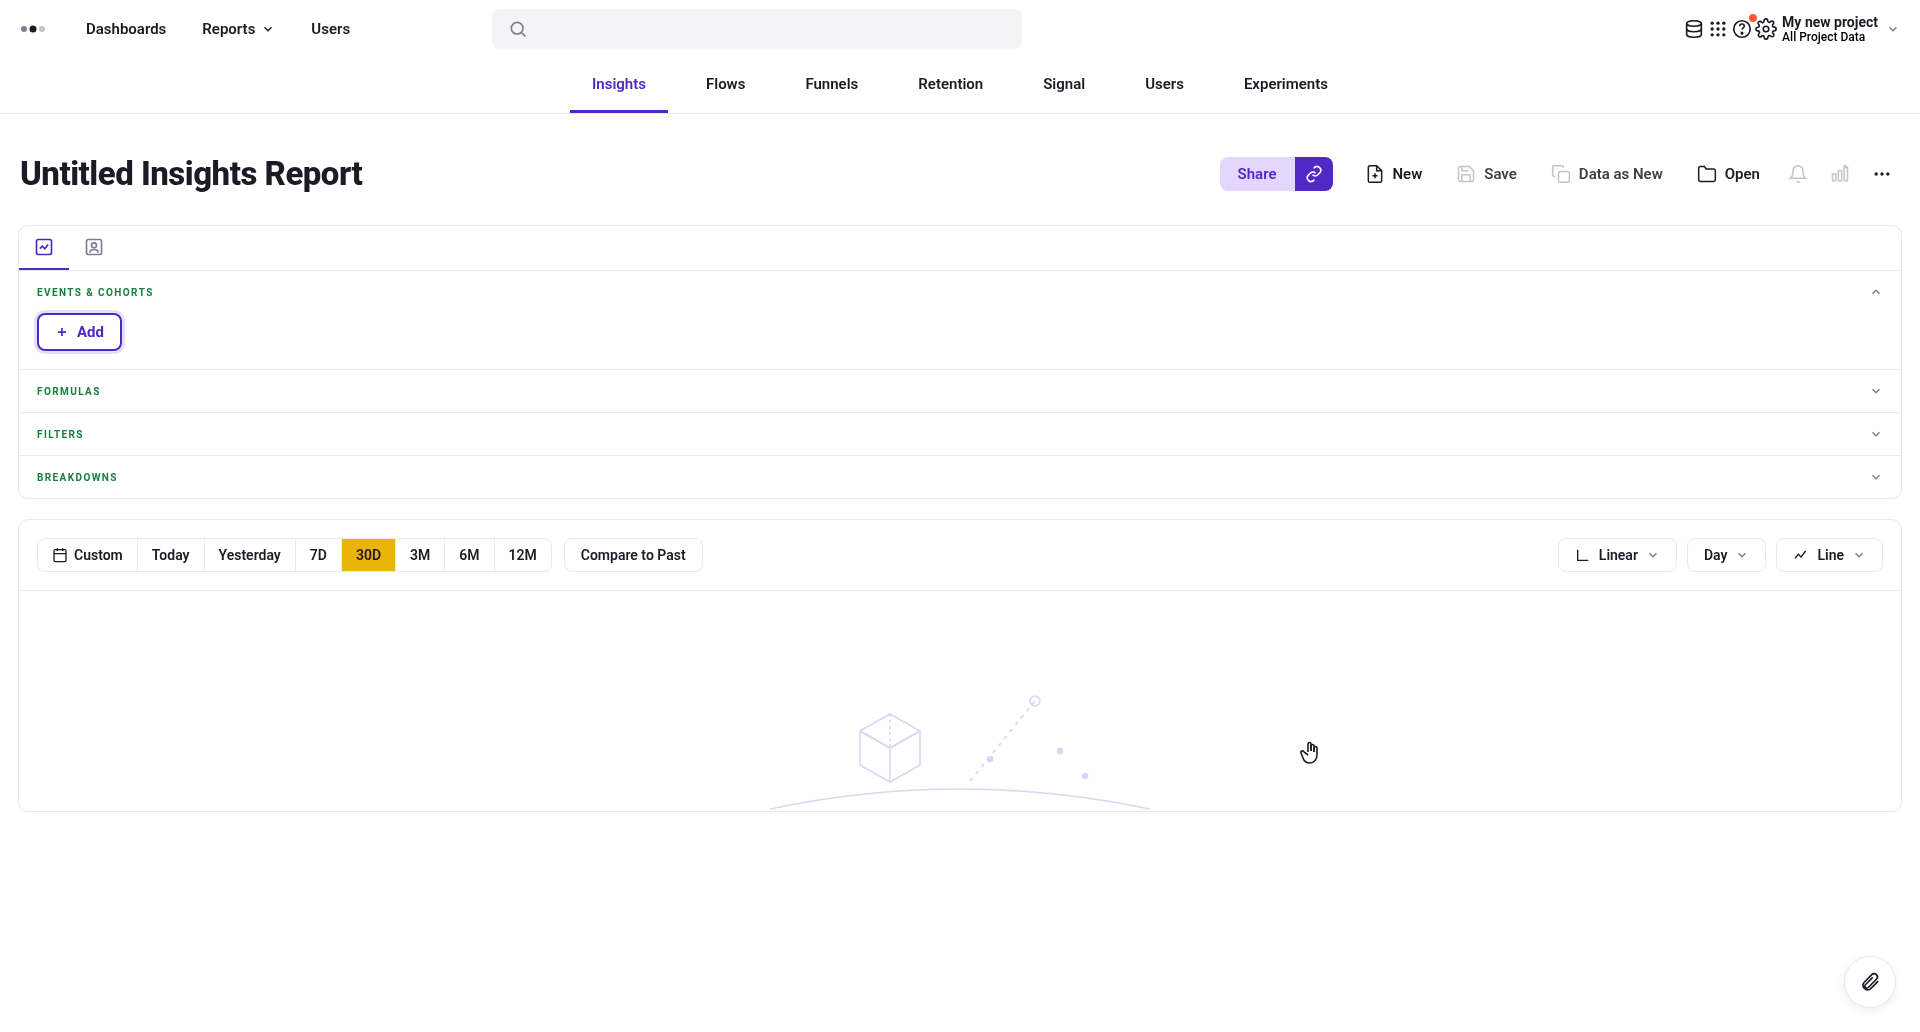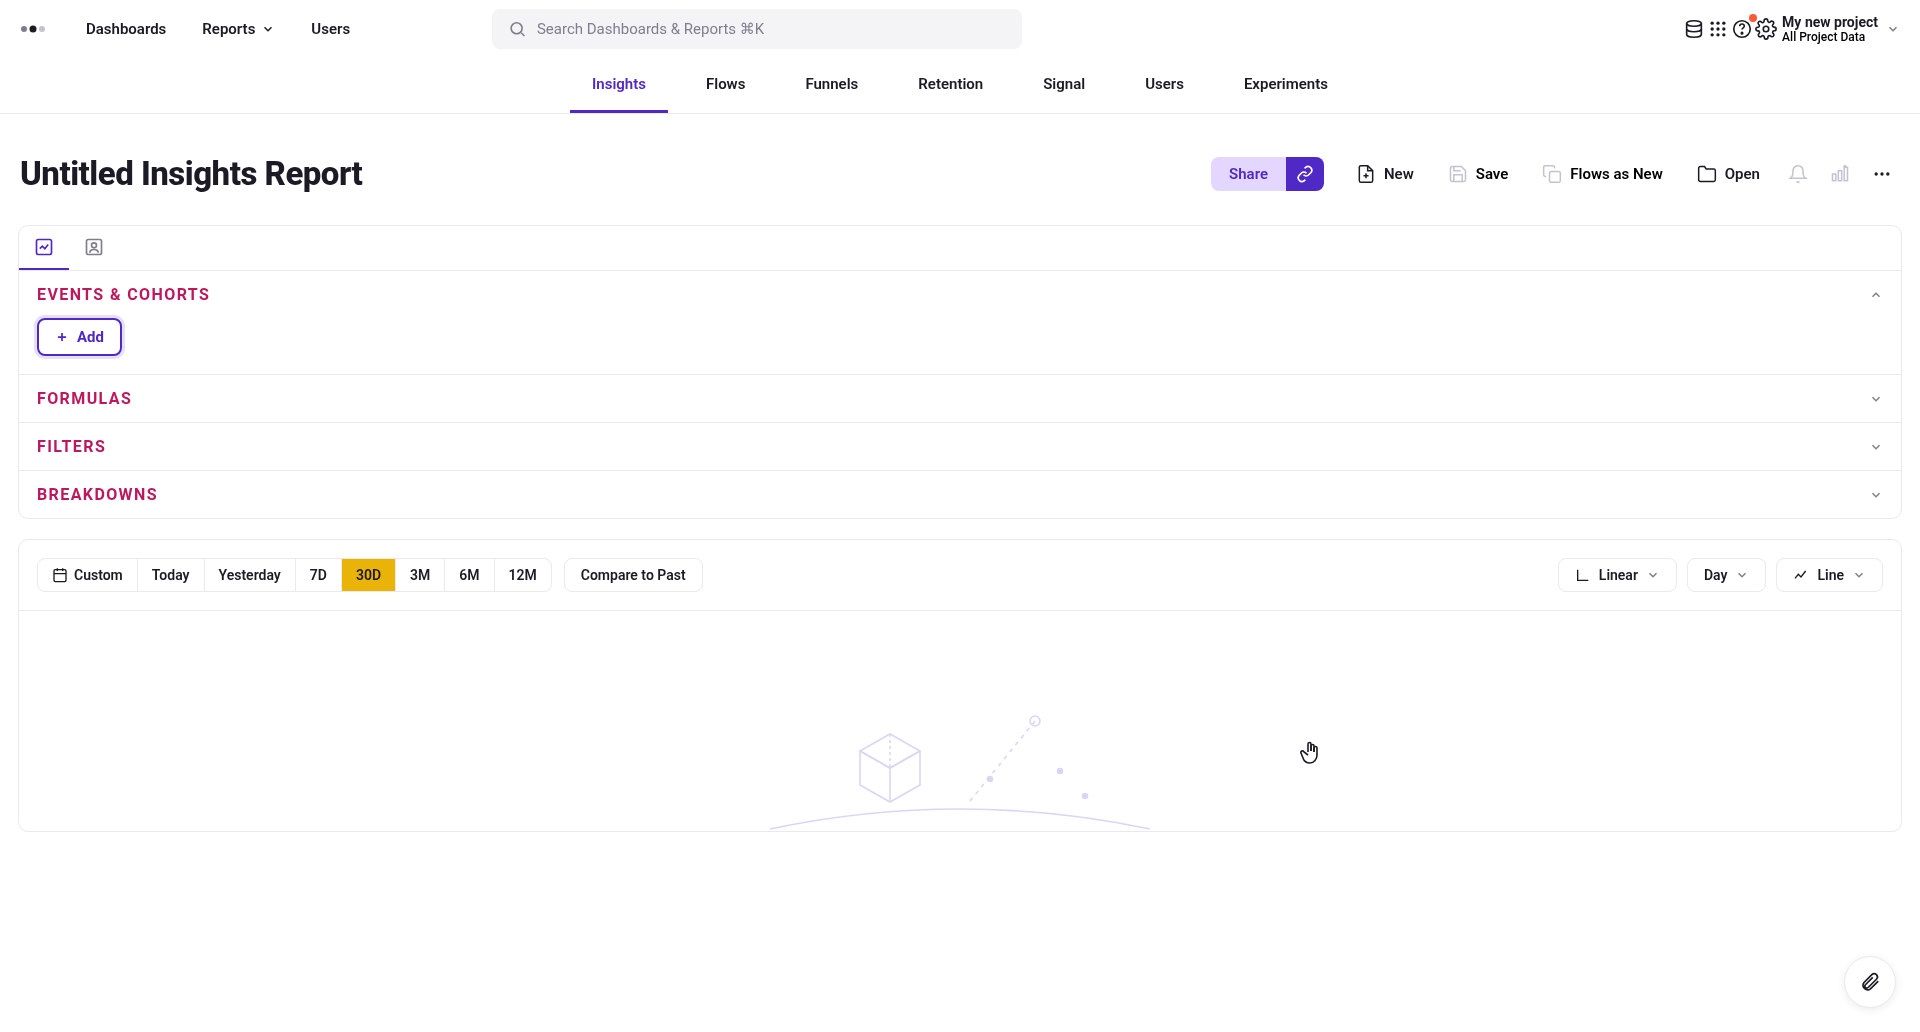--- a/index.html
+++ b/index.html
@@ -192,21 +192,21 @@
       align-items: center;
       gap: 8px;
       padding: 8px 14px;
       font-size: 15px;
       font-weight: 600;
       color: #1b1b25;
       cursor: pointer;
       border-radius: 6px;
     }
     .action-btn.disabled {
-      color: #000000;
+      color: #404040;
       cursor: default;
     }
     .action-icon-only {
       padding: 8px;
       cursor: pointer;
       border-radius: 6px;
       display: flex;
       align-items: center;
       justify-content: center;
     }
@@ -241,24 +241,24 @@
       padding: 14px 18px;
       display: flex;
       align-items: center;
       justify-content: space-between;
       cursor: pointer;
     }
     .section-row:first-of-type {
       border-top: none;
     }
     .section-label {
-      font-size: 16px;
+      font-size: 10px;
       font-weight: 700;
       letter-spacing: 1.4px;
-      color: #be185d;
+      color: #15803d;
       text-transform: uppercase;
     }
     .events-body {
       padding: 0 18px 18px 18px;
     }
     .add-btn {
       display: inline-flex;
       align-items: center;
       gap: 8px;
       padding: 8px 16px;
@@ -382,21 +382,20 @@
         </svg>
     </div>
     <div class="nav-link">Users</div>
   </div>
 
   <div class="search-box">
     <svg width="20" height="20" viewBox="0 0 24 24" fill="none" stroke="#7e7e8f" stroke-width="2">
         <circle cx="11" cy="11" r="7"></circle>
         <path d="M21 21l-4.3-4.3"></path>
       </svg>
-    <input type="text" placeholder="Search Dashboards &amp; Reports ⌘K" style="">
   </div>
 
   <div class="header-right">
     <div class="icon-btn">
       <svg width="22" height="22" viewBox="0 0 24 24" fill="none" stroke="#1b1b25" stroke-width="1.8">
           <ellipse cx="12" cy="6" rx="8" ry="3"></ellipse>
           <path d="M4 6v6c0 1.7 3.6 3 8 3s8-1.3 8-3V6"></path>
           <path d="M4 12v6c0 1.7 3.6 3 8 3s8-1.3 8-3v-6"></path>
         </svg>
     </div>
@@ -477,21 +476,21 @@
             <path d="M19 21H5a2 2 0 01-2-2V5a2 2 0 012-2h11l5 5v11a2 2 0 01-2 2z"></path>
             <path d="M17 21v-8H7v8M7 3v5h8"></path>
           </svg>
         <span>Save</span>
       </div>
       <div class="action-btn disabled">
         <svg width="20" height="20" viewBox="0 0 24 24" fill="none" stroke="#c3c3cf" stroke-width="1.8">
             <rect x="9" y="9" width="13" height="13" rx="2"></rect>
             <path d="M5 15H4a2 2 0 01-2-2V4a2 2 0 012-2h9a2 2 0 012 2v1"></path>
           </svg>
-        <span>Flows as New</span>
+        <span>Data as New</span>
       </div>
       <div class="action-btn">
         <svg width="20" height="20" viewBox="0 0 24 24" fill="none" stroke="#1b1b25" stroke-width="1.8">
             <path d="M22 19a2 2 0 01-2 2H4a2 2 0 01-2-2V5a2 2 0 012-2h5l2 3h9a2 2 0 012 2z"></path>
           </svg>
         <span>Open</span>
       </div>
       <div class="action-icon-only disabled">
         <svg width="20" height="20" viewBox="0 0 24 24" fill="none" stroke="#c3c3cf" stroke-width="1.8">
             <path d="M18 8a6 6 0 00-12 0c0 7-3 9-3 9h18s-3-2-3-9"></path>

